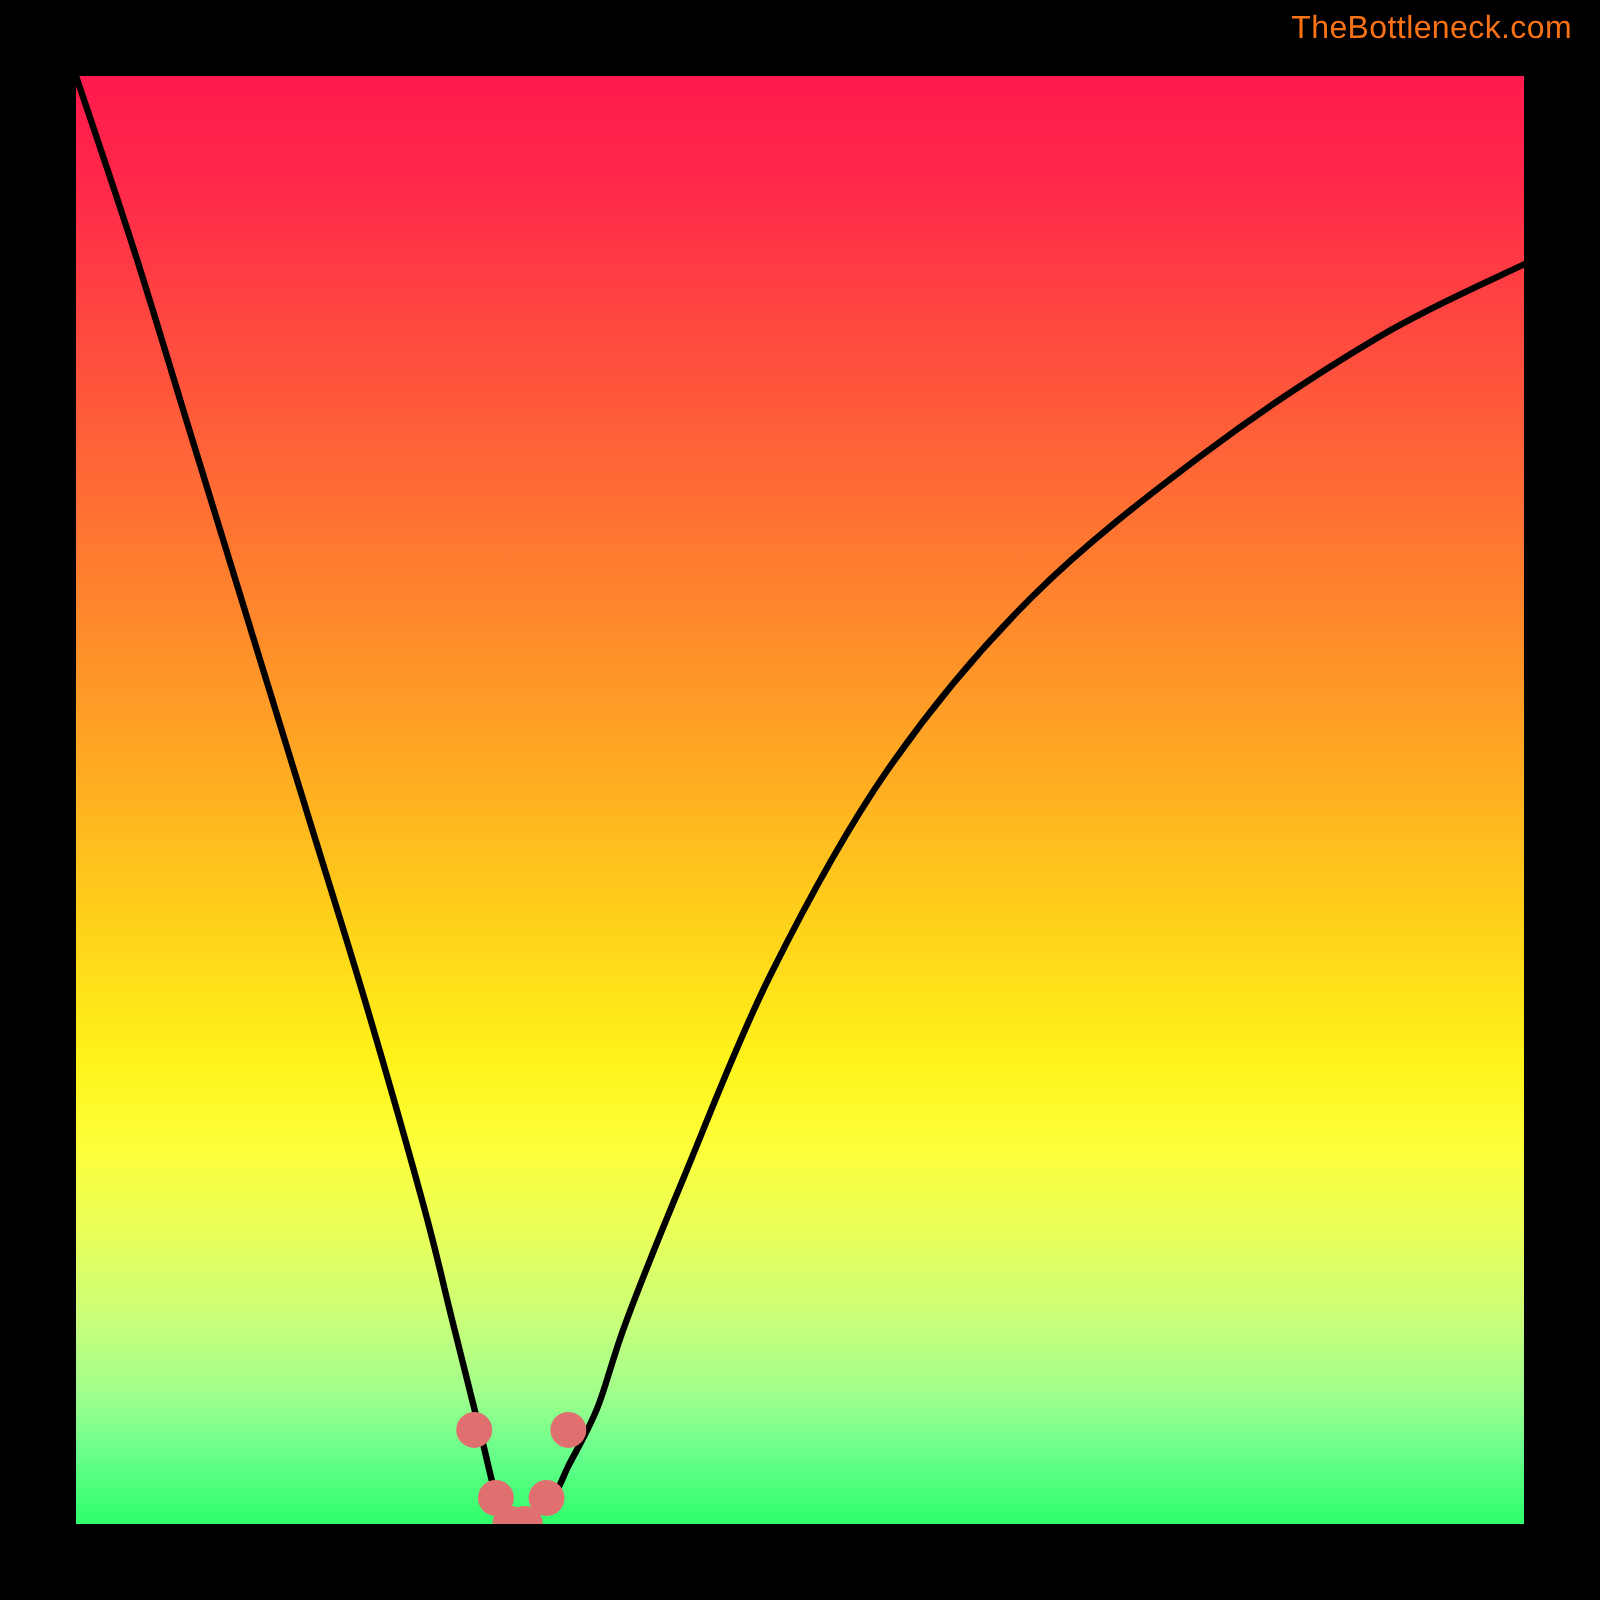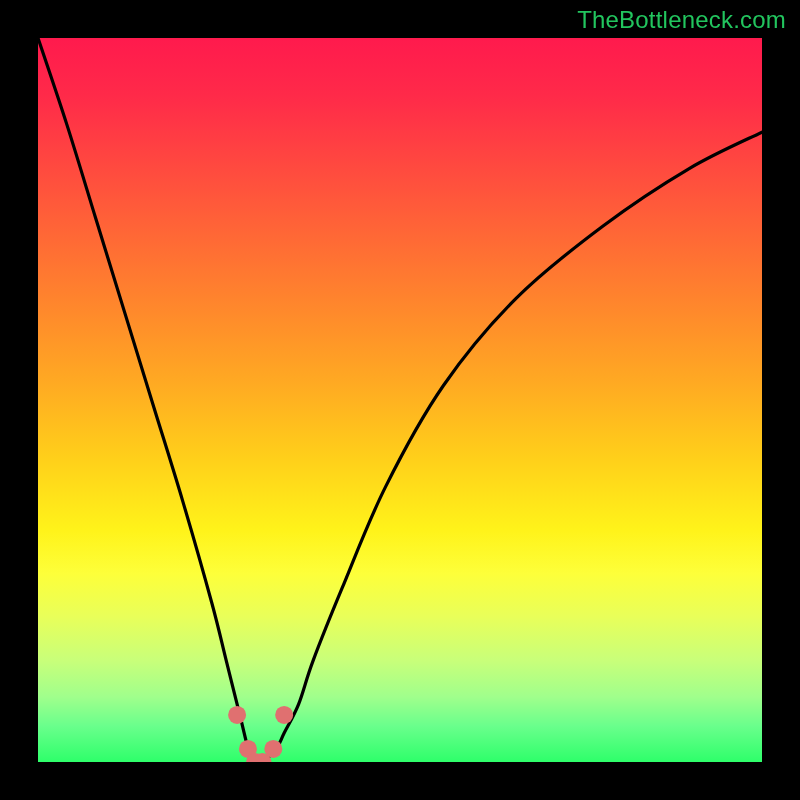--- a/index.html
+++ b/index.html
@@ -39,22 +39,22 @@
       #c8ff7a 86%,
       #a0ff8c 91%,
       #6aff8c 95%,
       #2eff6a 100%);
     overflow: hidden;
   }
   .watermark {
     position: absolute;
     top: 6px;
     right: 14px;
-    color: #22c55e;
-    font-size: 24px;
+    color: #f97316;
+    font-size: 16px;
     font-weight: 500;
     letter-spacing: 0.2px;
   }
 </style>
 </head>
 <body>
 
 <div class="frame">
   <div class="plot-area">
     <svg width="724" height="724" viewBox="0 0 724 724" preserveAspectRatio="none">

